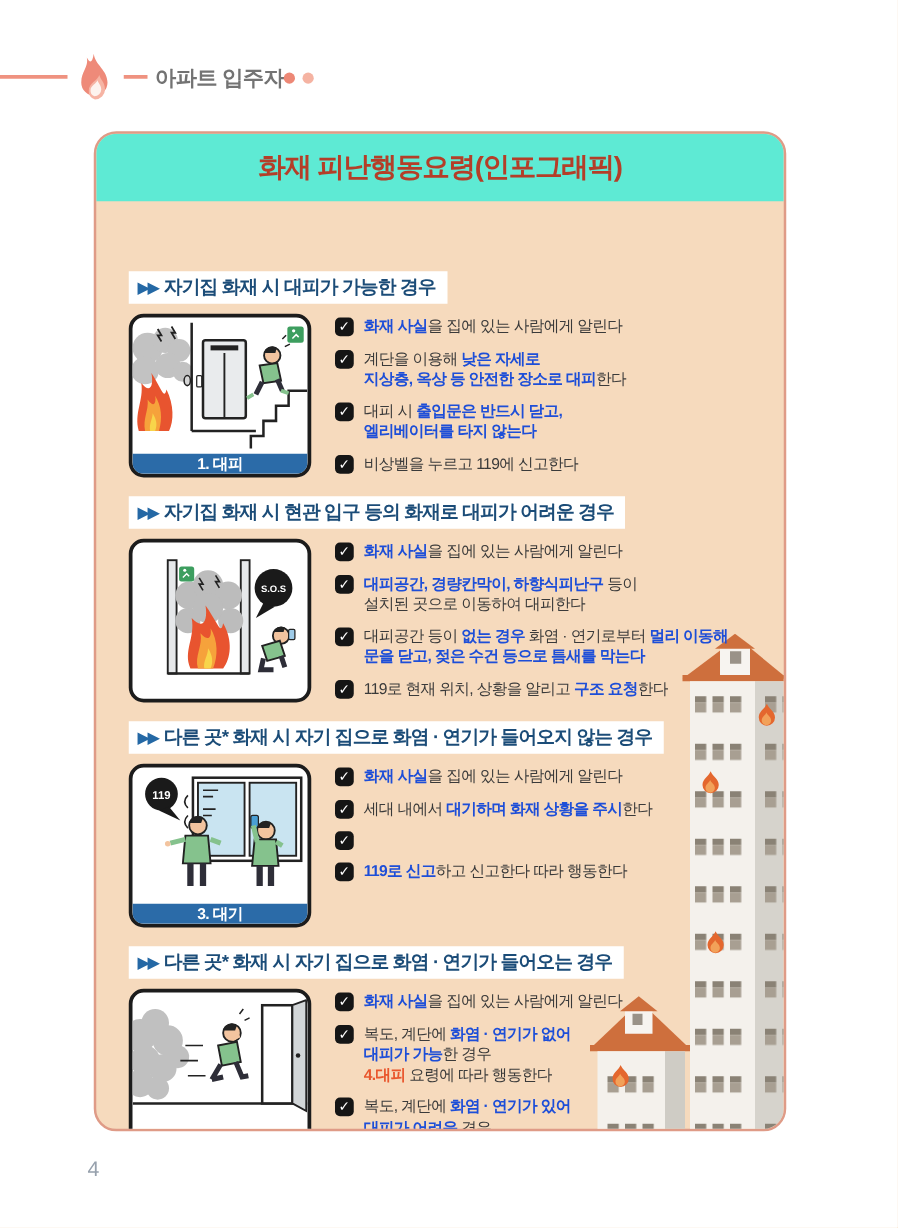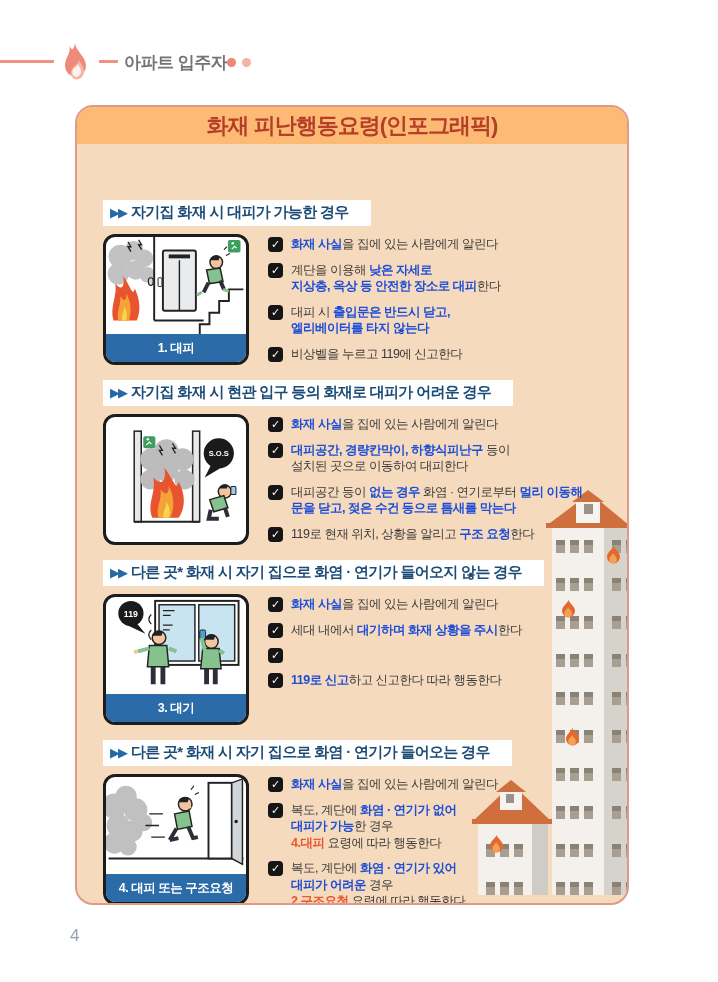--- a/index.html
+++ b/index.html
@@ -10,35 +10,35 @@
   .hdr-line{position:absolute;left:0;top:60px;width:54px;height:3px;background:#ef9280}
   .hdr-flame{position:absolute;left:57px;top:41px}
   .hdr-dash{position:absolute;left:99px;top:60px;width:19px;height:3px;background:#ef9280}
   .hdr-label{position:absolute;left:124px;top:51px;font-size:17px;font-weight:bold;color:#737373;letter-spacing:-0.5px;white-space:nowrap}
   .hdr-dot{position:absolute;top:58px;width:9px;height:9px;border-radius:50%;background:#ed8876}
   .hdr-dot.d2{left:242px;background:#f5b3a2}
   .hdr-dot.d1{left:227px}
   
   .card{position:absolute;left:75px;top:105px;width:554px;height:800px;border:2px solid #df9b87;
         border-radius:18px;background:#f6dabd;overflow:hidden}
-  .card-title-band{height:37px;background:#fdba74;display:flex;align-items:center;justify-content:center}
+  .card-title-band{height:54px;background:#5eead4;display:flex;align-items:center;justify-content:center}
   .card-title{font-size:22px;font-weight:bold;color:#b43e28;letter-spacing:-1px;white-space:nowrap}
   .card-body{position:relative;height:751px}
   .buildings{position:absolute;right:0;bottom:0}
   
   .sec{position:absolute;left:26px;z-index:2}
   .s1{top:56px}.s2{top:236px}.s3{top:416px}.s4{top:596px}
-  .sec-h{display:inline-block;background:#fff;padding:3px 22px 4px 7px;font-size:15px;font-weight:bold;
+  .sec-h{display:inline-block;background:#fff;padding:3px 9px 4px 7px;font-size:15px;font-weight:bold;
          color:#1b4c78;letter-spacing:-0.7px;white-space:nowrap}
   .sec-h .arr{color:#2468a5;margin-right:5px;font-size:13px;letter-spacing:-2px}
   .sec-row{display:flex;margin-top:8px}
   .img-card{width:146px;height:131px;border:3px solid #1c1c1c;border-radius:12px;background:#fff;
             overflow:hidden;flex-shrink:0;display:flex;flex-direction:column}
   .img-card svg{display:block;flex:1}
-  .img-label{height:28px;background:#2b6ba8;color:#fff;font-weight:bold;font-size:12.5px;
+  .img-label{height:16px;background:#2b6ba8;color:#fff;font-weight:bold;font-size:12.5px;
              display:flex;align-items:center;justify-content:center;letter-spacing:-0.5px;white-space:nowrap}
   .clist{margin-left:19px;padding-top:2px}
   .citem{display:flex;align-items:flex-start;margin-bottom:9px}
   .cbox{width:15px;height:15px;border-radius:4px;background:#151515;color:#fff;font-size:11px;font-weight:bold;
         display:flex;align-items:center;justify-content:center;flex-shrink:0;margin:1px 8px 0 0}
   .ctext{font-size:12.5px;line-height:1.32;color:#3a3a3a;letter-spacing:-0.5px;white-space:nowrap}
   .ctext .b{font-weight:bold;color:#1d4ed8}
   .ctext .red{font-weight:bold;color:#e9572e}
   .pagenum{position:absolute;left:70px;top:926px;font-size:17px;color:#97a1ad}
 </style>

